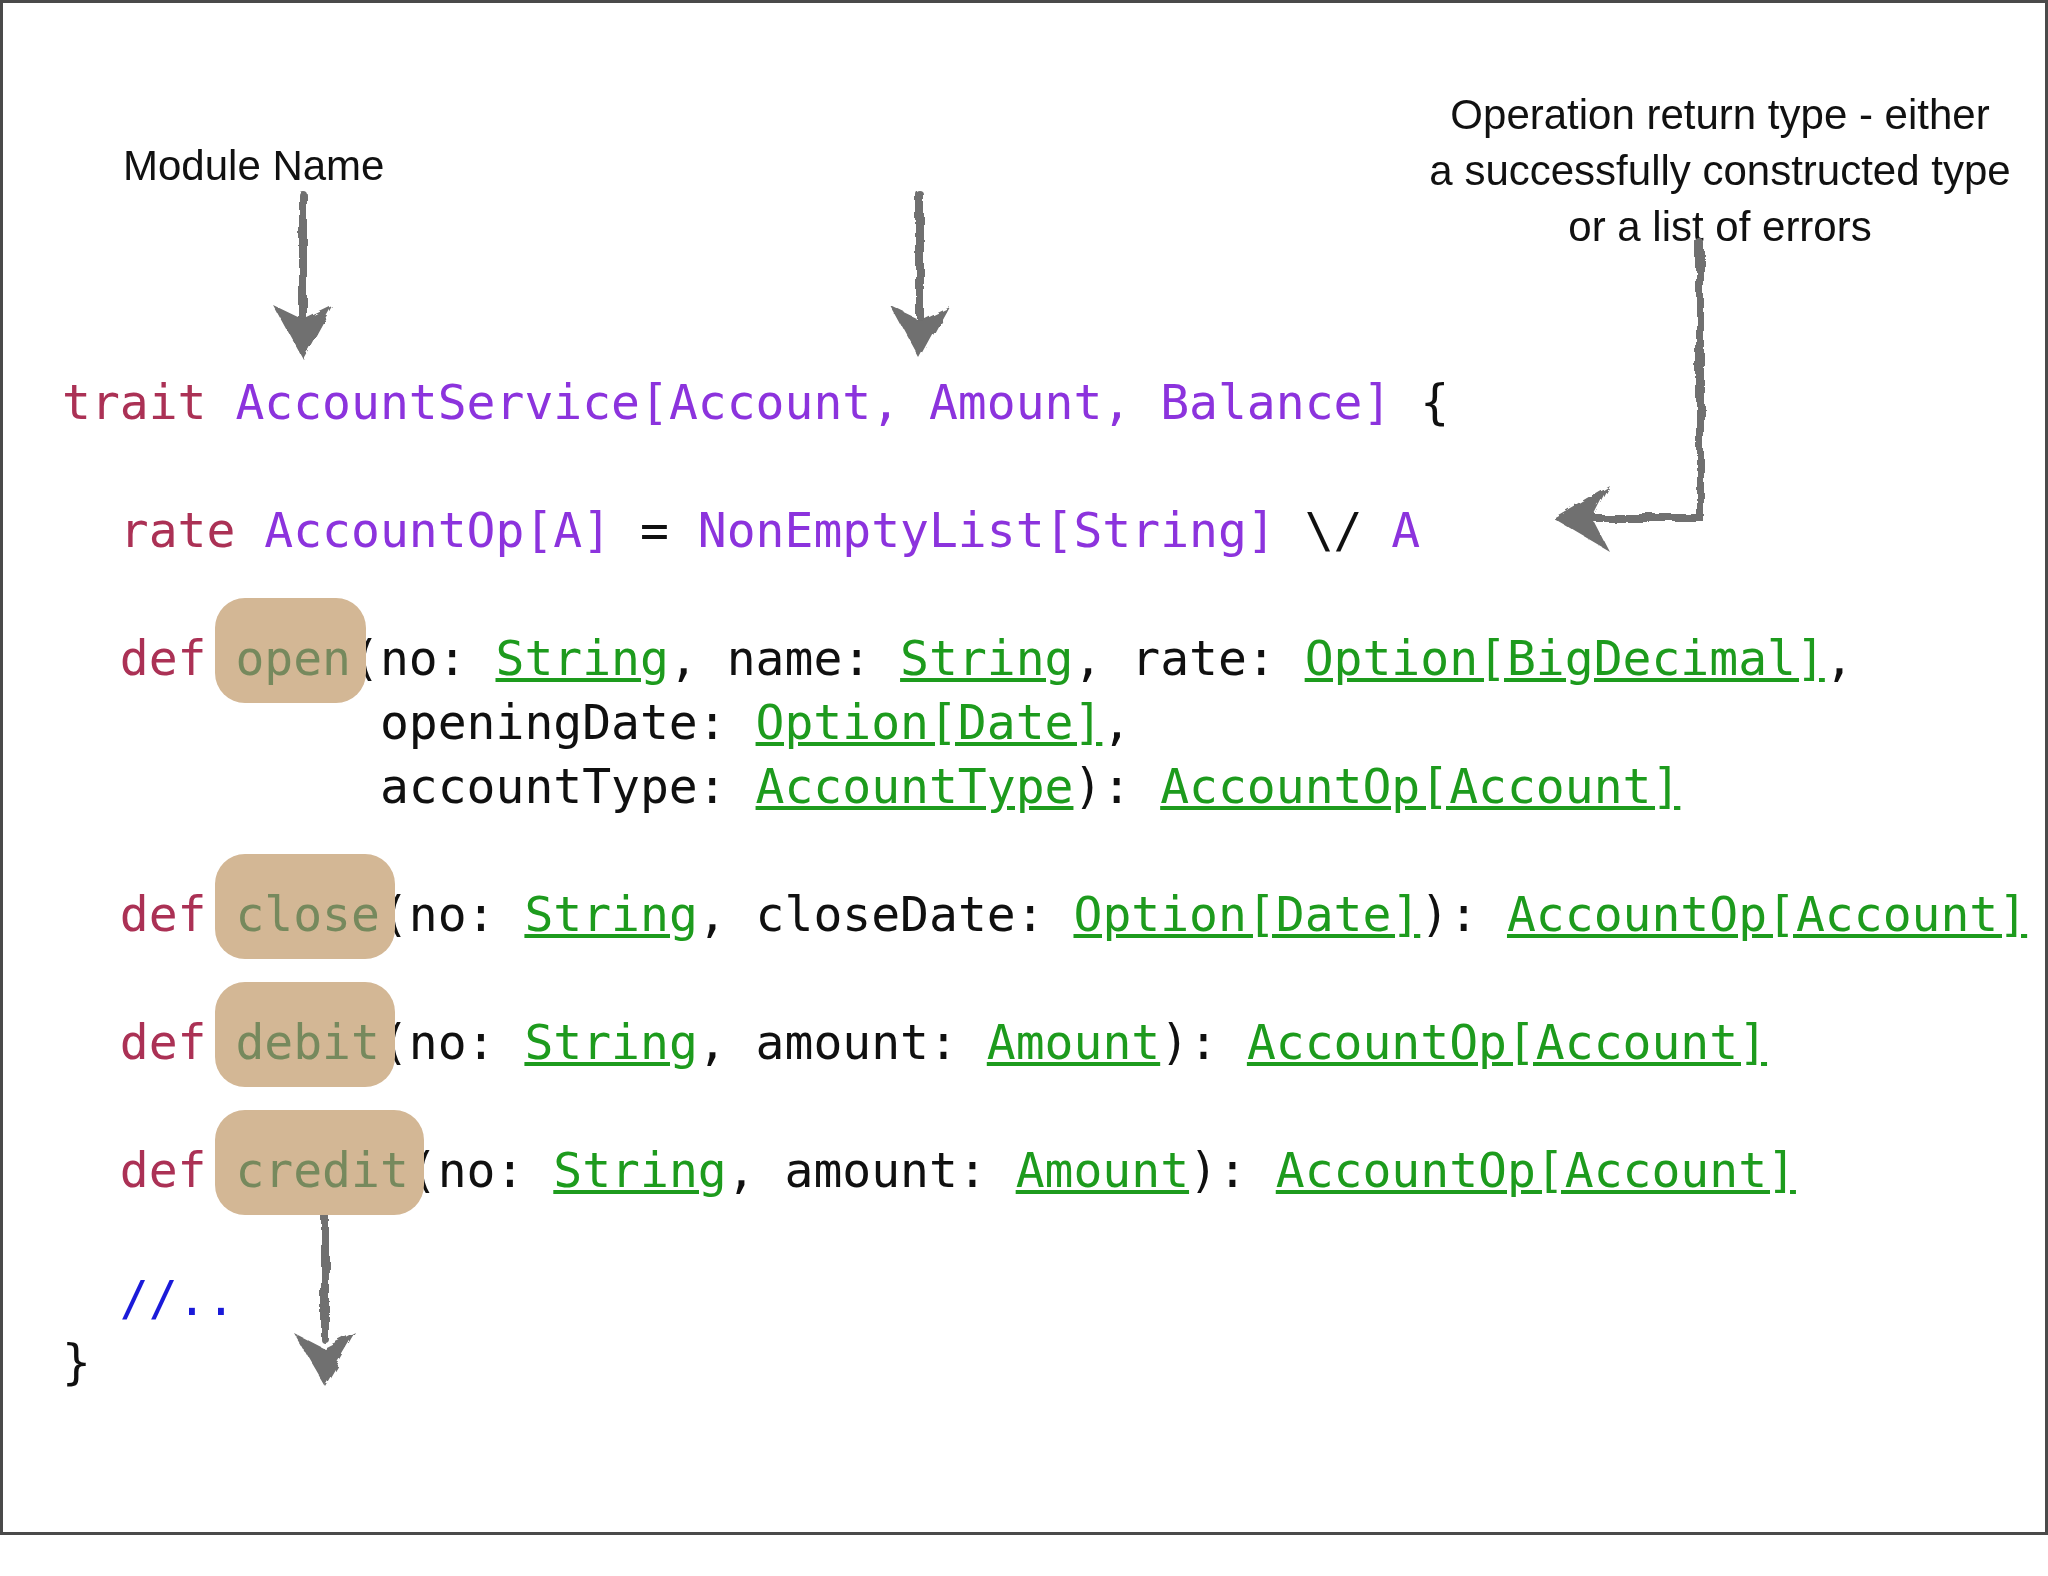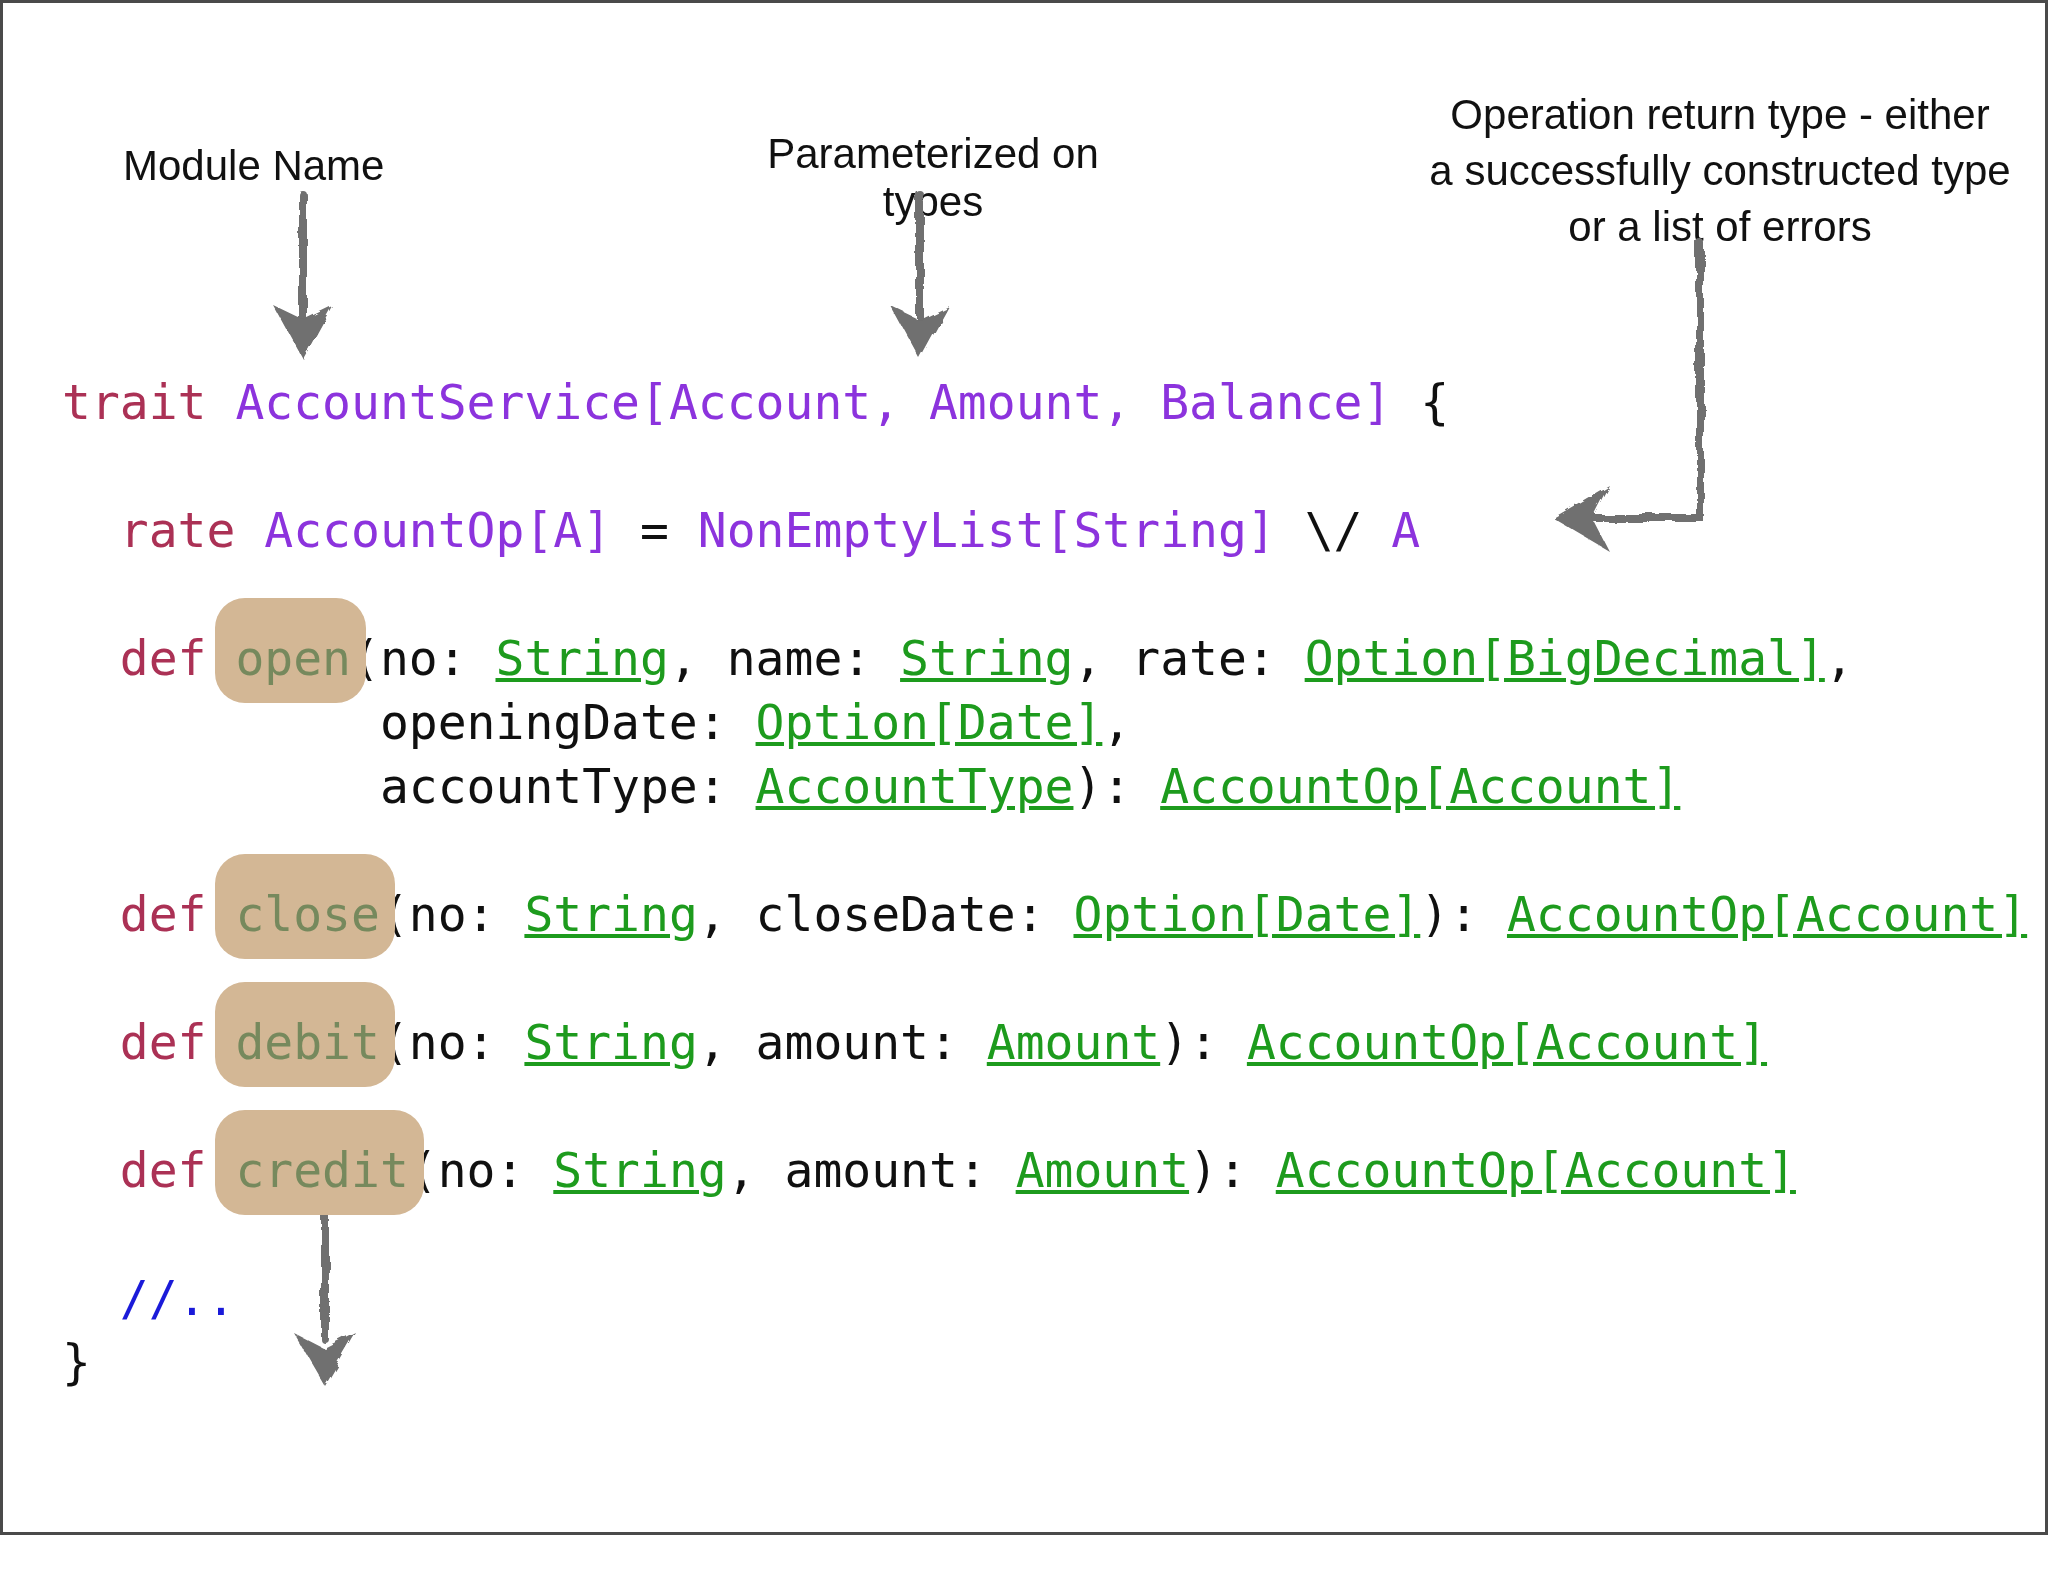--- a/index.html
+++ b/index.html
@@ -30,21 +30,20 @@
   .arrow-head{fill:var(--arrow,#6f6f6f);stroke:none;}
 </style>
 </head>
 <body>
 
 <div class="page">
   <div class="slide">
 
     <div class="ann module">Module Name</div>
 
-    <div class="ann param">Parameterized on types</div>
 
     <div class="ann ret">
       <div>Operation return type - either</div>
       <div>a successfully constructed type</div>
       <div>or a list of errors</div>
     </div>
 
     <svg class="arrows" width="2048" height="1576" viewBox="0 0 2048 1576">
       <defs>
         <filter id="rough" x="-20%" y="-20%" width="140%" height="140%">

